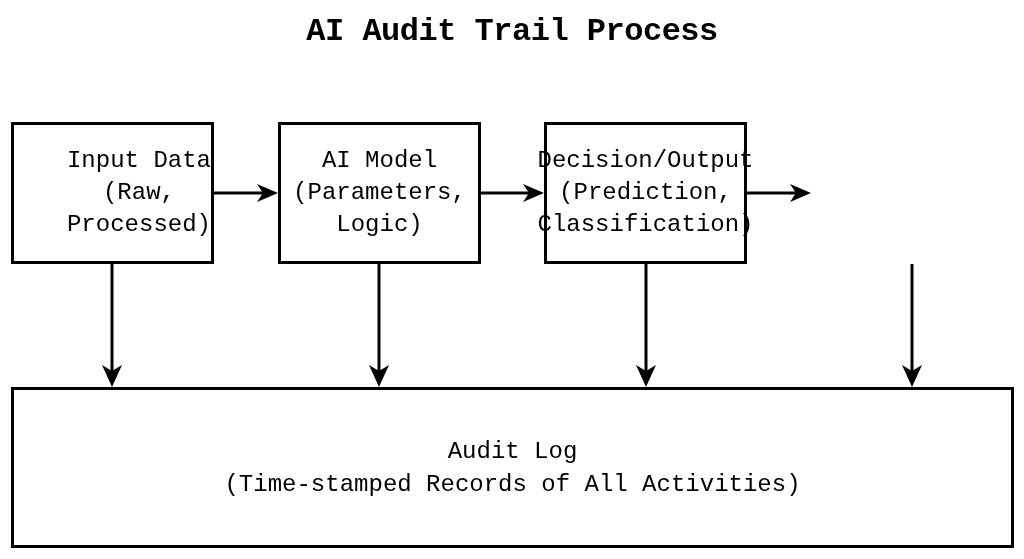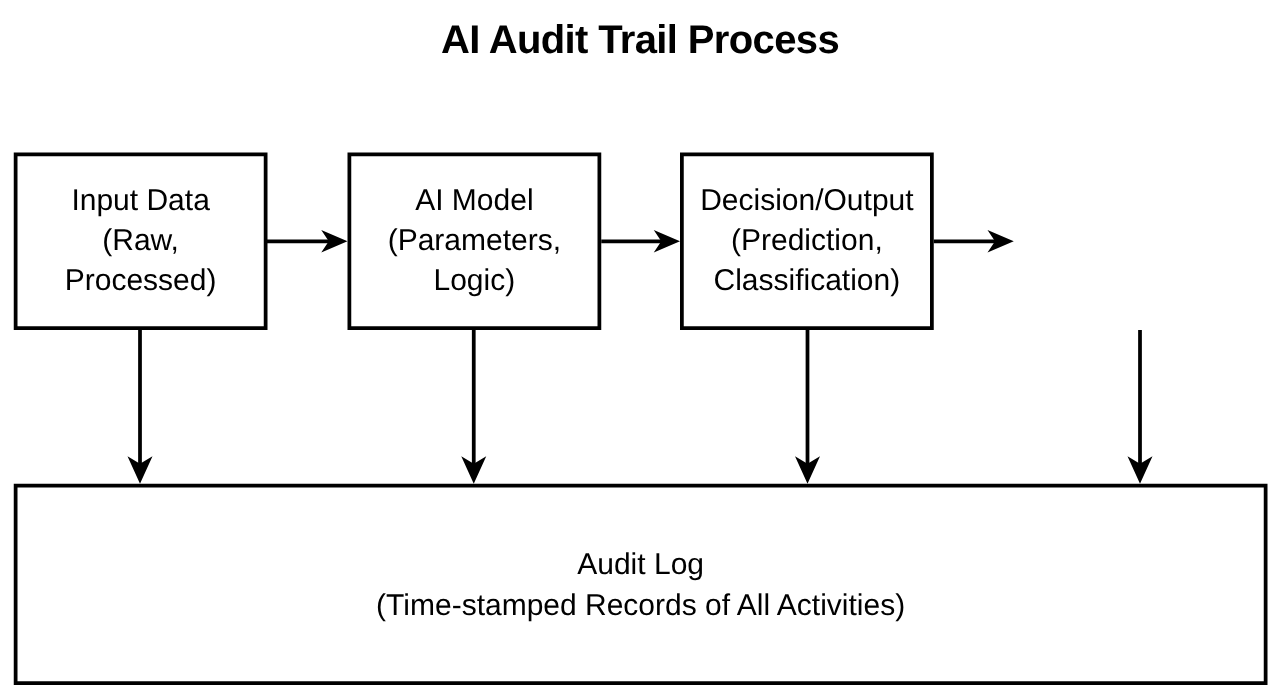--- a/index.html
+++ b/index.html
@@ -2,21 +2,21 @@
 <html><head>
 <meta charset="utf-8">
 <style>
   html, body { margin: 0; padding: 0; background: #ffffff; }
   .canvas {
     position: relative;
     width: 1024px;
     height: 559px;
     background: var(--bg, #ffffff);
     color: var(--line, #000000);
-    font-family: Liberation Sans, sans-serif;
+    font-family: Liberation Mono, monospace;
     overflow: hidden;
   }
   .title {
     position: absolute;
     left: 0; right: 0; top: 13px;
     text-align: center;
     font-size: 32px;
     font-weight: bold;
     color: var(--text, #000000);
     letter-spacing: -0.5px;
@@ -31,21 +31,21 @@
     background: var(--bg, #ffffff);
     display: flex;
     align-items: center;
     justify-content: center;
     text-align: center;
     font-size: 24px;
     line-height: 32px;
     color: var(--text, #000000);
   }
   .pbox span, .audit span { white-space: pre-line; }
-  #box-0 { left: 11px; }
+  #box-0 { left: 11px; justify-content: flex-end; }
   #box-1 { left: 278px; }
   #box-2 { left: 544px; }
   #box-3 { left: 811px; }
   .audit {
     position: absolute;
     left: 11px;
     top: 387px;
     width: 1003px;
     height: 161px;
     box-sizing: border-box;

